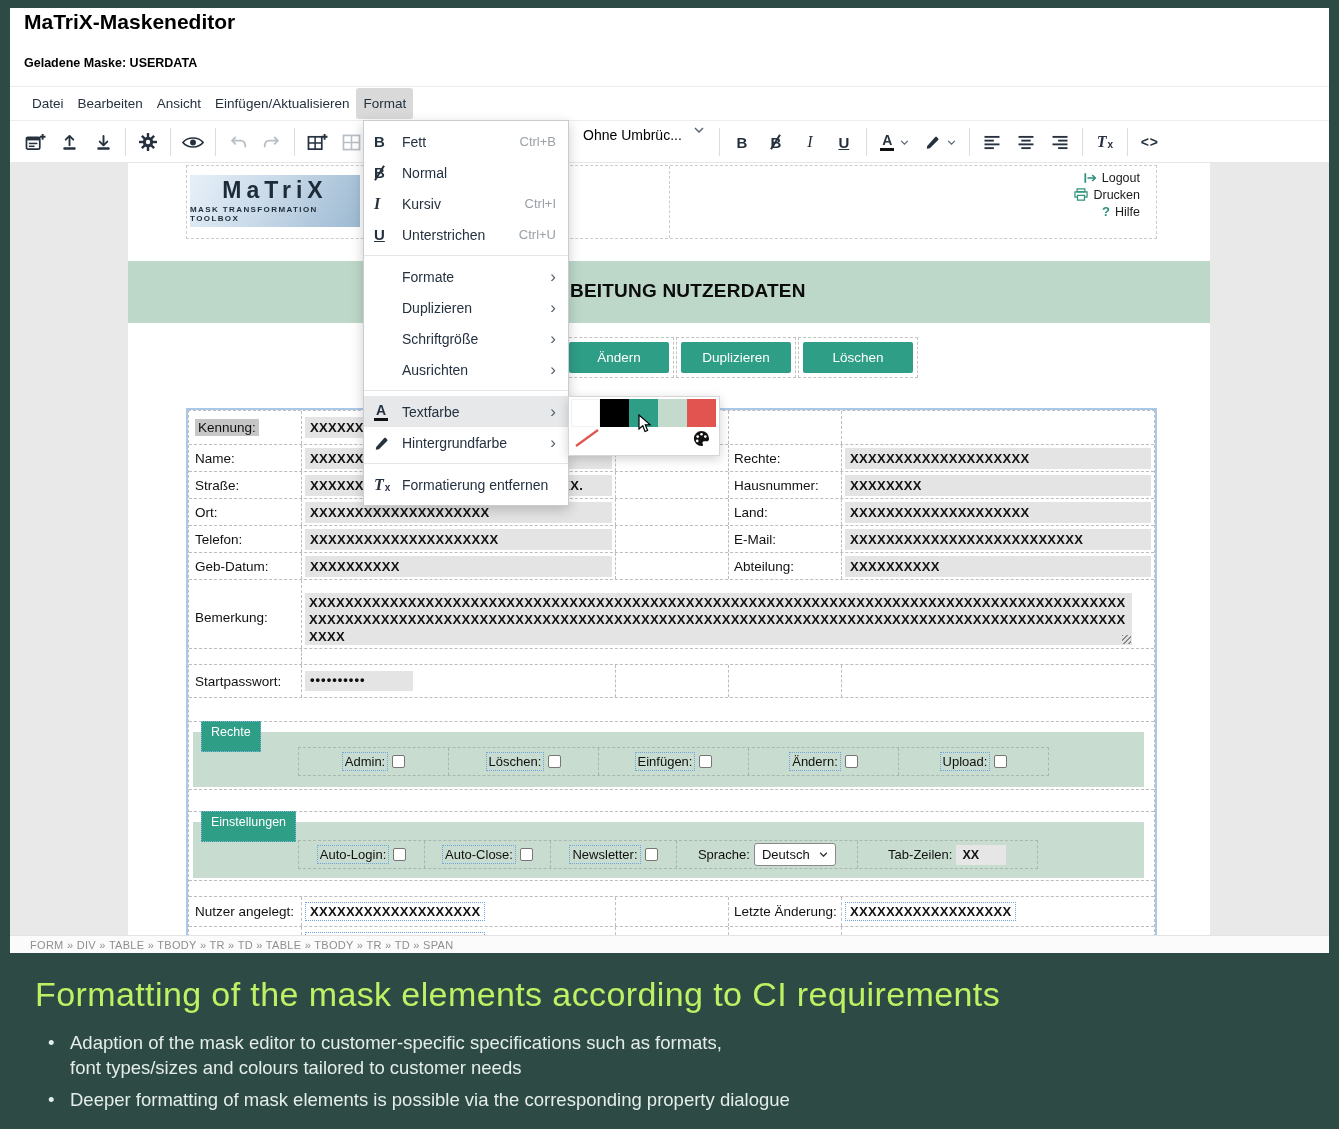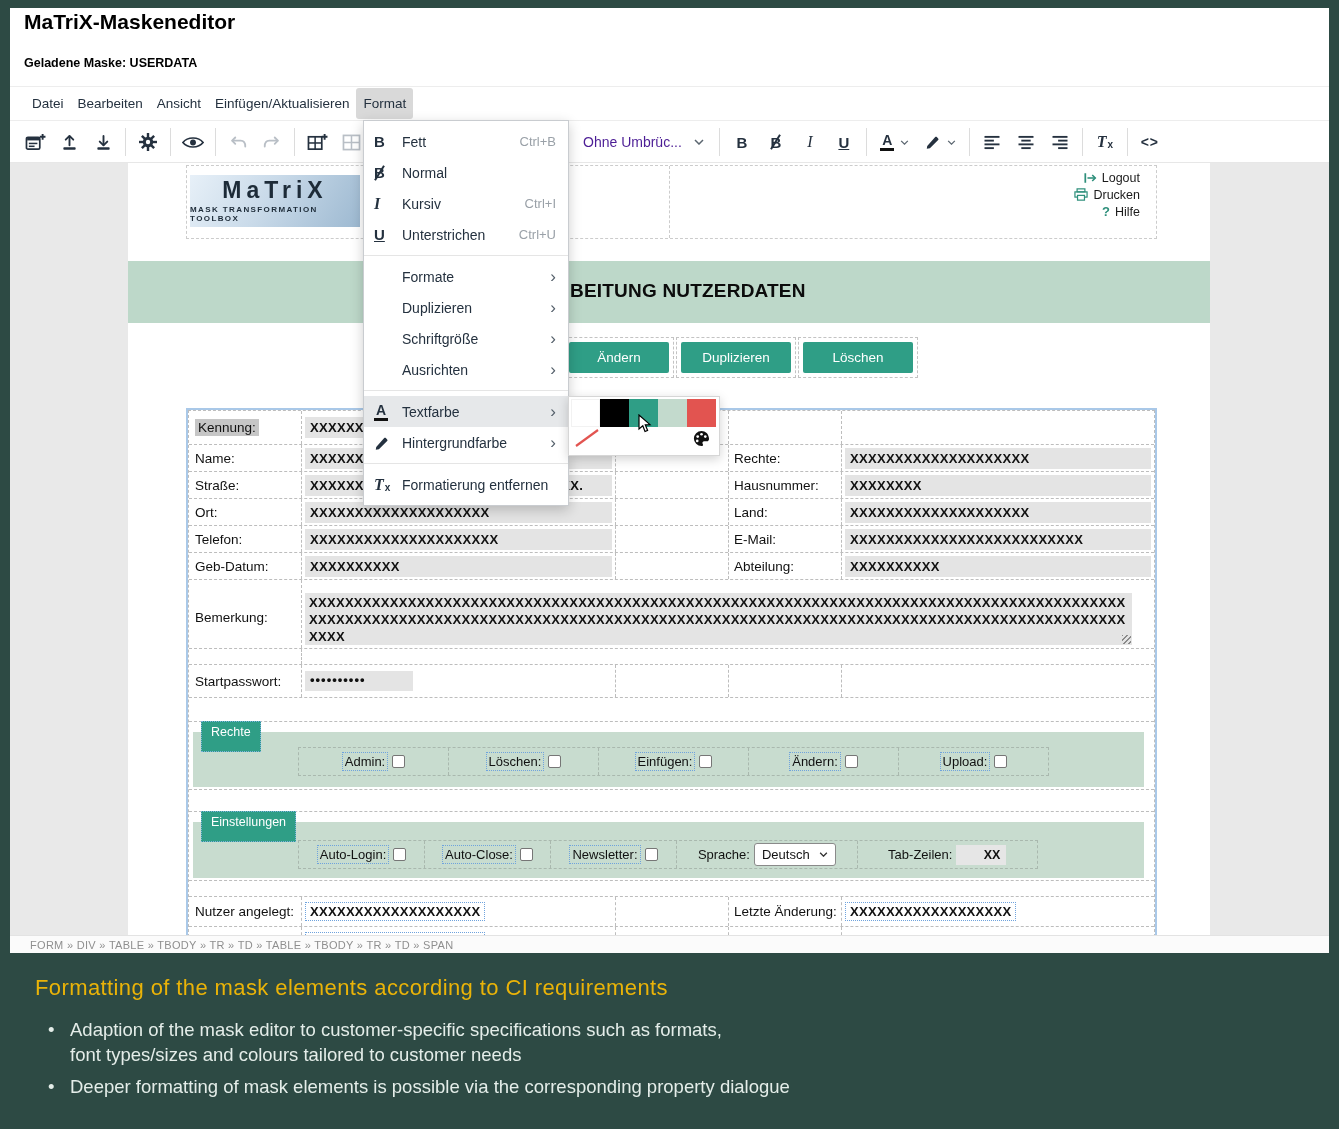--- a/index.html
+++ b/index.html
@@ -16,21 +16,21 @@
   .mitem{padding:8px 7px;border-radius:3px;cursor:default;}
   .mitem.active{background:#d9d9d9;}
   
   .toolbar{position:absolute;left:0;top:113px;width:100%;height:42px;box-sizing:border-box;
            border-bottom:1px solid #e7e7e7;}
   .tb-left{position:absolute;left:8px;top:0;height:42px;display:flex;align-items:center;}
   .tb-right{position:absolute;left:563px;top:0;height:42px;display:flex;align-items:center;}
   .tbtn{width:34px;height:30px;display:flex;align-items:center;justify-content:center;color:#25313f;}
   .tbtn.dis{color:#b9bfc6;}
   .tsep{width:1px;height:28px;background:#dcdcdc;margin:0 5px;}
-  .style-dd{display:flex;align-items:center;gap:12px;padding:0 10px;height:30px;font-size:14px;color:#4c1d95;}
+  .style-dd{display:flex;gap:12px;padding:0 10px;height:30px;font-size:14px;color:#000000;}
   .bld{font-weight:bold;font-size:15px;}
   .it{font-style:italic;font-family:"Liberation Serif",serif;font-size:16px;}
   .un{text-decoration:underline;font-weight:600;font-size:15px;}
   .bslash{position:relative;font-weight:bold;font-size:15px;}
   .bslash::after{content:"";position:absolute;left:-3px;top:47%;width:17px;height:2px;background:#24313f;transform:rotate(-58deg);}
   .a-ul{display:inline-block;border-bottom:3px solid #111;padding:0 2px 1px;font-weight:bold;font-size:14px;line-height:1;}
   .txwrap{display:flex;align-items:flex-end;}
   .txT{font-family:"Liberation Serif",serif;font-style:italic;font-weight:bold;font-size:16px;line-height:1;}
   .txx{font-size:10px;font-weight:bold;margin-left:1px;}
   .codeic{font-weight:600;font-size:14px;letter-spacing:1px;}
@@ -88,21 +88,21 @@
   .frow.section2{display:block;position:relative;height:69px;padding:0;}
   .tag{position:absolute;left:12px;top:-1px;background:#2f9e86;color:#fff;font-size:12.5px;
        padding:3px 9px 12px;border:1px dotted #7fb2e0;z-index:2;}
   .sband{position:absolute;left:4px;right:10px;top:10px;height:55px;background:#c8dccf;}
   .sband2{height:56px;}
   .cbrow{position:absolute;left:109px;top:25px;height:29px;width:751px;display:flex;border:1px dashed #a9b8ae;box-sizing:border-box;z-index:2;}
   .cbrow2{position:absolute;left:109px;top:28px;height:29px;width:740px;display:flex;border:1px dashed #a9b8ae;box-sizing:border-box;z-index:2;}
   .cbcell{flex:1;display:flex;align-items:center;justify-content:center;gap:4px;}
   .cbcell + .cbcell{border-left:1px dashed #a9b8ae;}
   .cbcell.fixed{flex:0 0 125px;}
-  .cbcell.wide{flex:1;text-align:right;}
+  .cbcell.wide{flex:1;}
   .cb-label{font-size:13px;border:1px dotted #6fa3dd;padding:1px 2px;white-space:nowrap;}
   .plain-label{font-size:13px;white-space:nowrap;}
   .checkbox{width:13px;height:13px;background:#fff;border:1px solid #767676;border-radius:2px;box-sizing:border-box;}
   .sel-select{background:#fff;border:1px solid #8a8a8a;border-radius:3px;height:23px;display:flex;
               align-items:center;gap:9px;padding:0 7px;font-size:13px;box-sizing:border-box;}
   .tz-box{width:50px;background:#e6e6e6;height:20px;line-height:20px;font-weight:bold;font-size:12.5px;padding:0 6px;box-sizing:border-box;}
   .frow.f30{height:30px;}
   .fval{font-weight:bold;font-size:13px;letter-spacing:0.3px;border:1px dotted #6fa3dd;padding:1px 4px;white-space:nowrap;overflow:hidden;}
   
   .statusbar{position:absolute;left:0;top:927px;width:100%;height:18px;background:#fbfbfb;box-sizing:border-box;
@@ -125,21 +125,21 @@
   .sw{width:29px;height:28px;}
   .sw-white{background:#ffffff;border:1px solid #f2f2f2;box-sizing:border-box;}
   .sw-black{background:#000000;}
   .sw-teal{background:#2f9e86;}
   .sw-mint{background:#c3dacd;}
   .sw-red{background:#e25450;}
   .swrow2{display:flex;justify-content:space-between;align-items:center;height:26px;padding:0 2px;}
   .cursor{position:absolute;left:628px;top:406px;z-index:50;}
   
   .caption{position:absolute;left:0;top:953px;width:100%;color:#eef4f1;}
-  .cap-title{margin:22px 0 0 35px;font-size:22px;font-weight:400;letter-spacing:0.4px;color:#eab308;}
+  .cap-title{margin:22px 0 0 35px;font-size:34px;font-weight:400;letter-spacing:0.4px;color:#bef264;}
   .cap-list{margin:16px 0 0 48px;padding:0;list-style:none;}
   .cap-list li{font-size:18.5px;line-height:1.36;margin-bottom:7px;white-space:pre-line;
                padding-left:22px;position:relative;color:#e4ede9;}
   .cap-list li::before{content:"•";position:absolute;left:0;}
 </style>
 </head>
 <body>
 
 <div class="stage">
   <div class="window">

